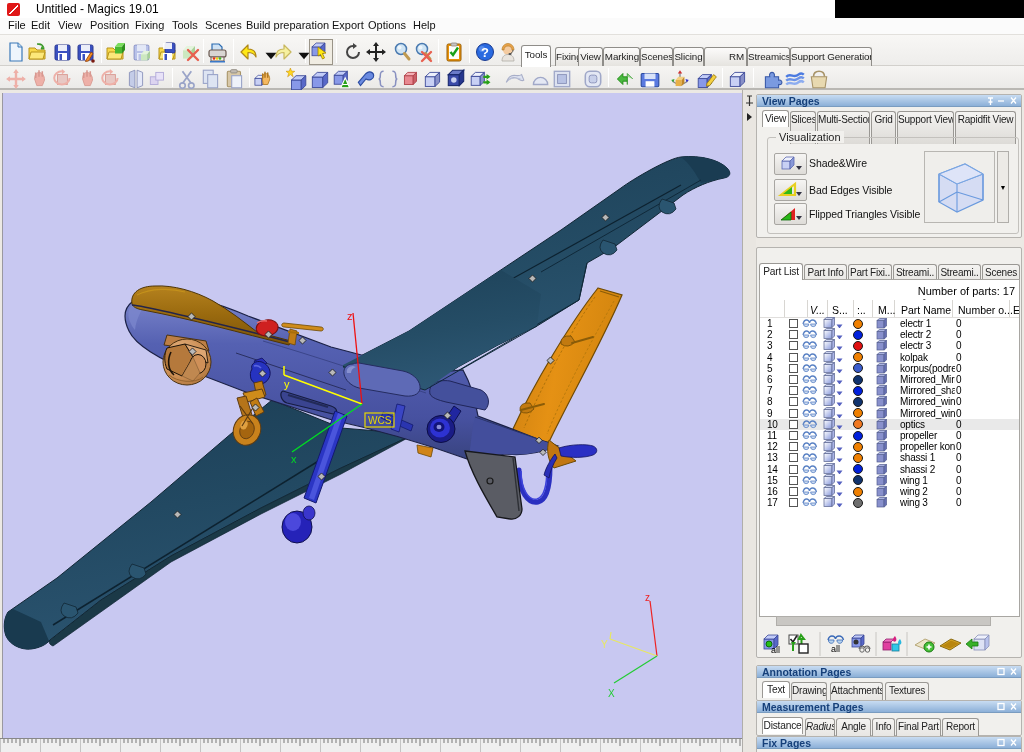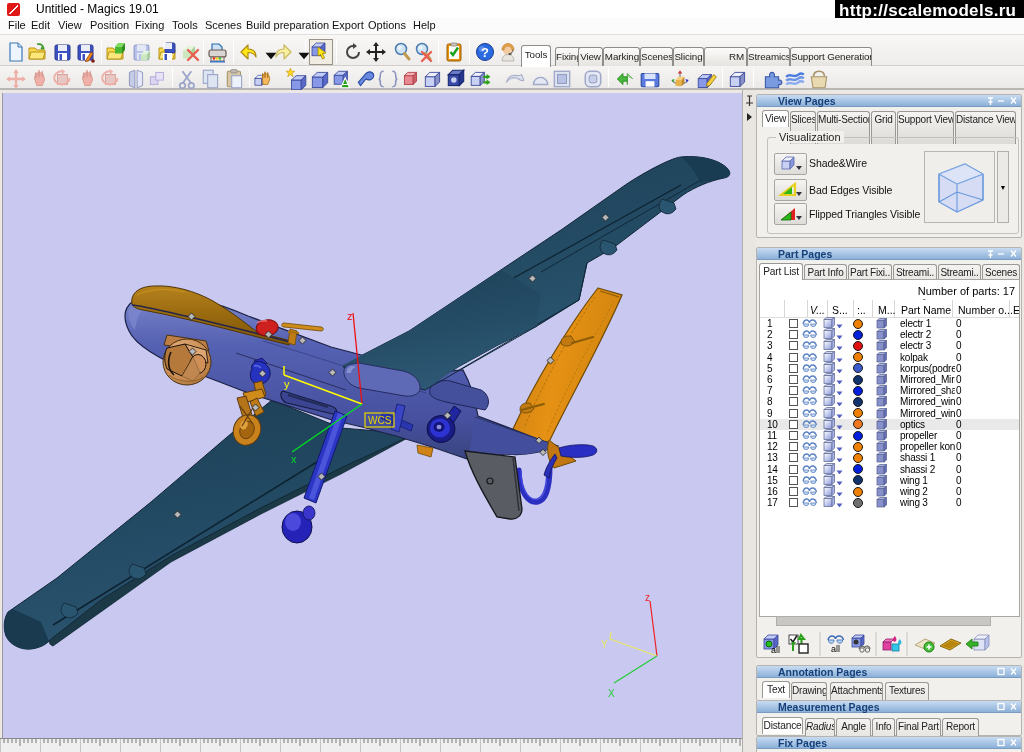--- a/index.html
+++ b/index.html
@@ -29,21 +29,21 @@
 #tabline{position:absolute;left:516px;top:31px;width:508px;height:1px;background:#9a9894;}
 
 #vp{position:absolute;left:2px;top:93px;width:740px;height:645px;background:#c8c8f1;
  border-left:1px solid #9a98a0;}
 #ruler{position:absolute;left:0px;top:738px;width:742px;height:14px;background:#efefef;border-top:1px solid #888;}
 #strip{position:absolute;left:742px;top:90px;width:14px;height:662px;background:#e9e6e1;border-left:1px solid #b0aeaa;}
 
 .panel{position:absolute;left:756px;width:266px;background:#f1f0ed;border:1px solid #b5b3af;border-radius:2px;}
 .ptitle{position:absolute;left:0;top:0;width:100%;height:12px;
  background:linear-gradient(#c8dcf2,#8cb0d8);border-bottom:1px solid #7a9cc0;
- font-size:10.5px;font-weight:bold;color:#16407a;line-height:12px;padding-left:21px;}
+ font-size:10.5px;font-weight:bold;color:#16407a;line-height:12px;padding-left:5px;}
 .ptitle .ticons{position:absolute;right:2px;top:1px;}
 .tabs{position:absolute;font-size:11px;color:#222;}
 .tab{position:absolute;top:0;height:33px;border:1px solid #9a9894;border-bottom:none;border-radius:3px 3px 0 0;
  background:linear-gradient(#f4f3f1,#dddbd7);text-align:center;padding-top:2px;
  white-space:nowrap;overflow:hidden;font-size:10px;letter-spacing:-0.2px;}
 .tab.act{background:#fff;height:17px;top:-1px;z-index:2;font-size:10.2px;}
 .gb{position:absolute;border:1px solid #c3c1bd;border-radius:3px;}
 .gblabel{position:absolute;top:-7px;left:8px;background:#f1f0ed;padding:0 3px;font-size:11px;color:#222;}
 .vbtn{position:absolute;width:33px;height:22px;background:linear-gradient(#f6f5f3,#dedcd8);
  border:1px solid #a8a6a2;border-radius:2px;}
@@ -57,21 +57,20 @@
 .prow .nm{position:absolute;left:140px;top:0;width:55px;overflow:hidden;white-space:nowrap;}
 .prow .zero{position:absolute;left:196px;top:0;}
 .dot{position:absolute;left:93px;top:0.5px;width:10px;height:10px;border-radius:50%;border:1px solid #1a1a1a;}
 </style>
 </head>
 <body>
 <div id="titlebar">
  <div id="logo"></div>
  <div id="titletxt">Untitled - Magics 19.01</div>
  <div id="smbox"></div>
-    <div id="smtxt">http://scalemodels.ru</div>
 </div>
 <div id="menubar">
  <span style="left:8px">File</span>
     <span style="left:31px">Edit</span>
     <span style="left:58px">View</span>
  <span style="left:90px">Position</span>
     <span style="left:135px">Fixing</span>
     <span style="left:172px">Tools</span>
  <span style="left:205px">Scenes</span>
     <span style="left:246px">Build preparation</span>
@@ -616,21 +615,21 @@
             <path d="M13 5 L19 5"></path>
             <path d="M26 1.5 L31 7.5 M31 1.5 L26 7.5"></path>
           </g>
         </svg></span></div>
  <div class="tabs" style="top:16px;left:0;">
   <div class="tab act" style="left:5px;width:27px;">View</div>
   <div class="tab" style="left:33px;width:26px;">Slices</div>
   <div class="tab" style="left:60px;width:53px;">Multi-Section</div>
   <div class="tab" style="left:114px;width:25px;">Grid</div>
   <div class="tab" style="left:140px;width:57px;">Support View</div>
-  <div class="tab" style="left:198px;width:61px;">Distance View</div>
+  <div class="tab" style="left:198px;width:61px;">Rapidfit View</div>
  </div>
  <div class="gb" style="left:10px;top:42px;width:252px;height:97px;">
   <div class="gblabel">Visualization</div>
   <div class="vbtn" style="left:6px;top:15px;"><svg width="31" height="20" viewBox="0 0 31 20">
           <g>
             <rect x="7" y="7" width="8" height="8" fill="#c8d0f4" stroke="#5a68b0" stroke-width="0.8"></rect>
             <path d="M7 7 L11 3 L19 3 L15 7 Z" fill="#eef1fc" stroke="#5a68b0" stroke-width="0.8"></path>
             <path d="M15 7 L19 3 L19 11 L15 15 Z" fill="#8898d8" stroke="#5a68b0" stroke-width="0.8"></path>
             <path d="M21 12 L27 12 L24 16 Z" fill="#334"></path>
           </g>
@@ -652,27 +651,20 @@
    <svg width="69" height="70" viewBox="0 0 69 70">
     <path d="M14 22 L40 12 L58 22 L58 48 L32 60 L14 50 Z" fill="#ccd6f6" fill-opacity="0.75" stroke="#6a9ade" stroke-width="1.2"></path>
     <path d="M14 22 L32 32 L58 22 M32 32 L32 60 M14 50 L32 40 M32 40 L58 48 M14 22 L14 50 M58 22 L58 48 M32 40 L32 32" fill="none" stroke="#6a9ade" stroke-width="1.1"></path>
     <path d="M14 22 L40 12 L58 22 L32 32 Z" fill="#e4eafc" fill-opacity="0.6" stroke="#7aa6e2" stroke-width="1"></path>
    </svg></div>
   <div style="position:absolute;left:229px;top:13px;width:12px;height:72px;background:#eceae6;border:1px solid #b0aeaa;font-size:7px;text-align:center;line-height:72px;">▼</div>
  </div>
 </div>
 
 <div class="panel" id="partpages" style="top:247px;height:411px;">
- <div class="ptitle">Part Pages<span class="ticons"><svg width="34" height="10" viewBox="0 0 34 10">
-          <g stroke="#fff" stroke-width="1.3" fill="none">
-            <path d="M3 2 L8 2 M5.5 2 L5.5 6 M3.5 6 L7.5 6 M5.5 6 L5.5 9"></path>
-            <path d="M13 5 L19 5"></path>
-            <path d="M26 1.5 L31 7.5 M31 1.5 L26 7.5"></path>
-          </g>
-        </svg></span></div>
  <div class="tabs" style="top:16px;left:0;">
   <div class="tab act" style="left:2px;width:44px;">Part List</div>
   <div class="tab" style="left:47px;width:43px;">Part Info</div>
   <div class="tab" style="left:91px;width:44px;">Part Fixi..</div>
   <div class="tab" style="left:136px;width:44px;">Streami..</div>
   <div class="tab" style="left:181px;width:43px;">Streami..</div>
   <div class="tab" style="left:225px;width:38px;">Scenes</div>
  </div>
  <div id="plist">
   <div style="position:absolute;right:4px;top:5px;font-size:11px;color:#000;">Number of parts: 17</div>

